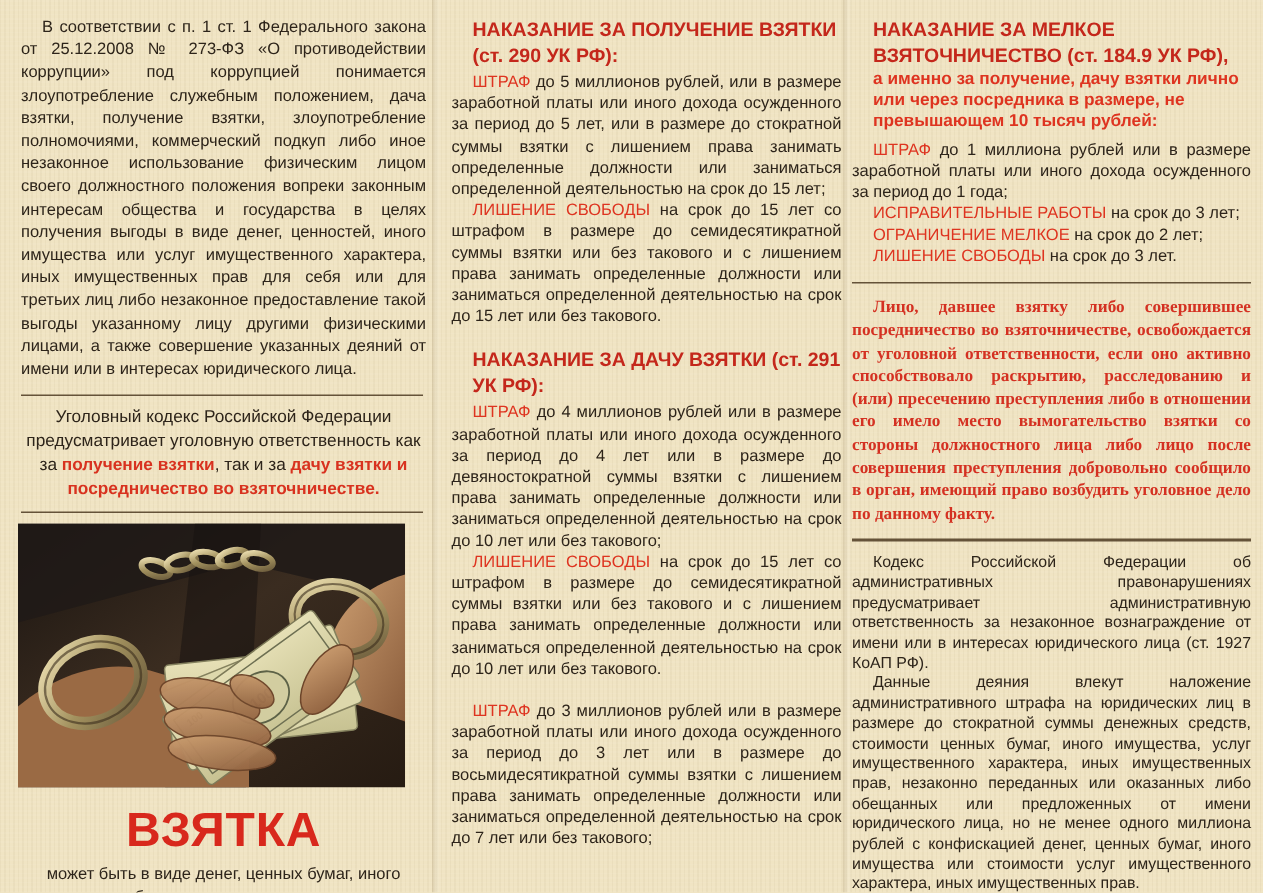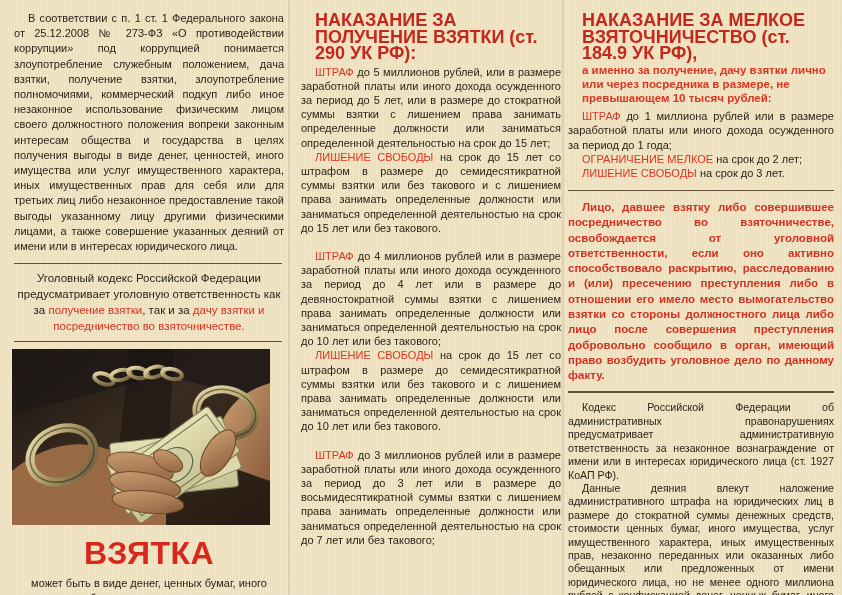--- a/index.html
+++ b/index.html
@@ -21,36 +21,36 @@
   .col{position:absolute;top:0;}
   #col1{left:14px;width:270px;}
   #col2{left:301px;width:260px;}
   #col3{left:568px;width:266px;}
   p{margin:0;}
   .intro{margin-top:11px;font-size:11px;line-height:15.2px;text-align:justify;text-indent:14px;}
   .rule{height:0;border-top:1px solid rgba(76,58,33,.85);}
   .r1{margin:9px 2px 6px 0;}
   .r2{margin:7px 2px 6px 0;}
   .code-note{text-align:center;font-size:11.5px;line-height:16px;padding:0 2px;}
-  .red-bold{color:#d8321f;font-weight:normal;}
+  .red-bold{color:#d8321f;font-weight:bold;}
   .photo-wrap{margin:7px 0 0 -2px;width:258px;height:175px;}
   .bribe-title{margin-top:11px;text-align:center;color:#d8281c;font-weight:bold;
     font-size:32px;letter-spacing:.5px;}
   .bribe-text{margin-top:4px;text-align:center;font-size:11px;line-height:15px;}
-  .hd{margin:0 0 3px;color:#c4271b;font-size:18px;line-height:16.5px;font-weight:bold;
+  .hd{margin:0 0 3px;color:#c4271b;font-size:13px;line-height:16.5px;font-weight:bold;
     padding-left:14px;}
   .sec{margin-top:12px;}
   .sec + .sec{margin-top:14px;}
   .body{font-size:11px;line-height:14.2px;text-align:justify;text-indent:14px;}
   .term{color:#de3420;font-weight:normal;}
   .sub-hd{margin:0 0 4px;color:#de3420;font-size:11.5px;line-height:14.2px;font-weight:bold;
     padding-left:14px;}
   .pen-line{font-size:11px;line-height:14.6px;text-indent:14px;text-align:left;}
   .release{color:#d43122;font-weight:bold;font-size:11.5px;line-height:15.3px;
-    text-align:justify;text-indent:14px;}
+    text-align:justify;text-indent:14px;font-family:Liberation Serif, serif;}
   .koap{font-size:10.6px;line-height:13.4px;text-align:justify;text-indent:14px;}
   .r3{margin:9px 0 9px;}
   .r4{margin:8px 0 8px;border-top-width:2px;}
 </style>
 </head>
 <body>
 
 <div class="page">
   <div class="fold" style="left:288px"></div>
   <div class="fold" style="left:562px"></div>
@@ -141,35 +141,37 @@
   </div>
 
   <div class="col" id="col2">
     <section class="sec">
       <h2 class="hd">НАКАЗАНИЕ ЗА ПОЛУЧЕНИЕ ВЗЯТКИ (ст. 290 УК РФ):</h2>
       <p class="body"><span class="term">ШТРАФ</span><span> до 5 миллионов рублей, или в размере заработной платы или иного дохода осужденного за период до 5 лет, или в размере до стократной суммы взятки с лишением права занимать определенные должности или заниматься определенной деятельностью на срок до 15 лет;</span></p>
       <p class="body"><span class="term">ЛИШЕНИЕ СВОБОДЫ</span><span> на срок до 15 лет со штрафом в размере до семидесятикратной суммы взятки или без такового и с лишением права занимать определенные должности или заниматься определенной деятельностью на срок до 15 лет или без такового.</span></p>
     </section>
 
     <section class="sec">
+      <h2 class="hd">НАКАЗАНИЕ ЗА ДАЧУ ВЗЯТКИ (ст. 291 УК РФ):</h2>
       <p class="body"><span class="term">ШТРАФ</span><span> до 4 миллионов рублей или в размере заработной платы или иного дохода осужденного за период до 4 лет или в размере до девяностократной суммы взятки с лишением права занимать определенные должности или заниматься определенной деятельностью на срок до 10 лет или без такового;</span></p>
       <p class="body"><span class="term">ЛИШЕНИЕ СВОБОДЫ</span><span> на срок до 15 лет со штрафом в размере до семидесятикратной суммы взятки или без такового и с лишением права занимать определенные должности или заниматься определенной деятельностью на срок до 10 лет или без такового.</span></p>
     </section>
 
     <section class="sec">
       <p class="body"><span class="term">ШТРАФ</span><span> до 3 миллионов рублей или в размере заработной платы или иного дохода осужденного за период до 3 лет или в размере до восьмидесятикратной суммы взятки с лишением права занимать определенные должности или заниматься определенной деятельностью на срок до 7 лет или без такового;</span></p>
 
     </section>
   </div>
 
   <div class="col" id="col3">
     <section class="sec">
       <h2 class="hd" style="margin-bottom:1px">НАКАЗАНИЕ ЗА МЕЛКОЕ ВЗЯТОЧНИЧЕСТВО (ст. 184.9 УК РФ),</h2>
       <p class="sub-hd">а именно за получение, дачу взятки лично или через посредника в размере, не превышающем 10 тысяч рублей:</p>
       <p class="body"><span class="term">ШТРАФ</span><span> до 1 миллиона рублей или в размере заработной платы или иного дохода осужденного за период до 1 года;</span></p>
+      <p class="pen-line"><span class="term">ИСПРАВИТЕЛЬНЫЕ РАБОТЫ</span><span> на срок до 3 лет;</span></p>
       <p class="pen-line"><span class="term">ОГРАНИЧЕНИЕ МЕЛКОЕ</span><span> на срок до 2 лет;</span></p>
       <p class="pen-line"><span class="term">ЛИШЕНИЕ СВОБОДЫ</span><span> на срок до 3 лет.</span></p>
     </section>
 
     <div class="rule r3"></div>
     <p class="release">Лицо, давшее взятку либо совершившее посредничество во взяточничестве, освобождается от уголовной ответственности, если оно активно способствовало раскрытию, расследованию и (или) пресечению преступления либо в отношении его имело место вымогательство взятки со стороны должностного лица либо лицо после совершения преступления добровольно сообщило в орган, имеющий право возбудить уголовное дело по данному факту.</p>
     <div class="rule r4"></div>
 
     <p class="koap">Кодекс Российской Федерации об административных правонарушениях предусматривает административную ответственность за незаконное вознаграждение от имени или в интересах юридического лица (ст. 1927 КоАП РФ).</p>
     <p class="koap">Данные деяния влекут наложение административного штрафа на юридических лиц в размере до стократной суммы денежных средств, стоимости ценных бумаг, иного имущества, услуг имущественного характера, иных имущественных прав, незаконно переданных или оказанных либо обещанных или предложенных от имени юридического лица, но не менее одного миллиона рублей с конфискацией денег, ценных бумаг, иного имущества или стоимости услуг имущественного характера, иных имущественных прав.</p>

